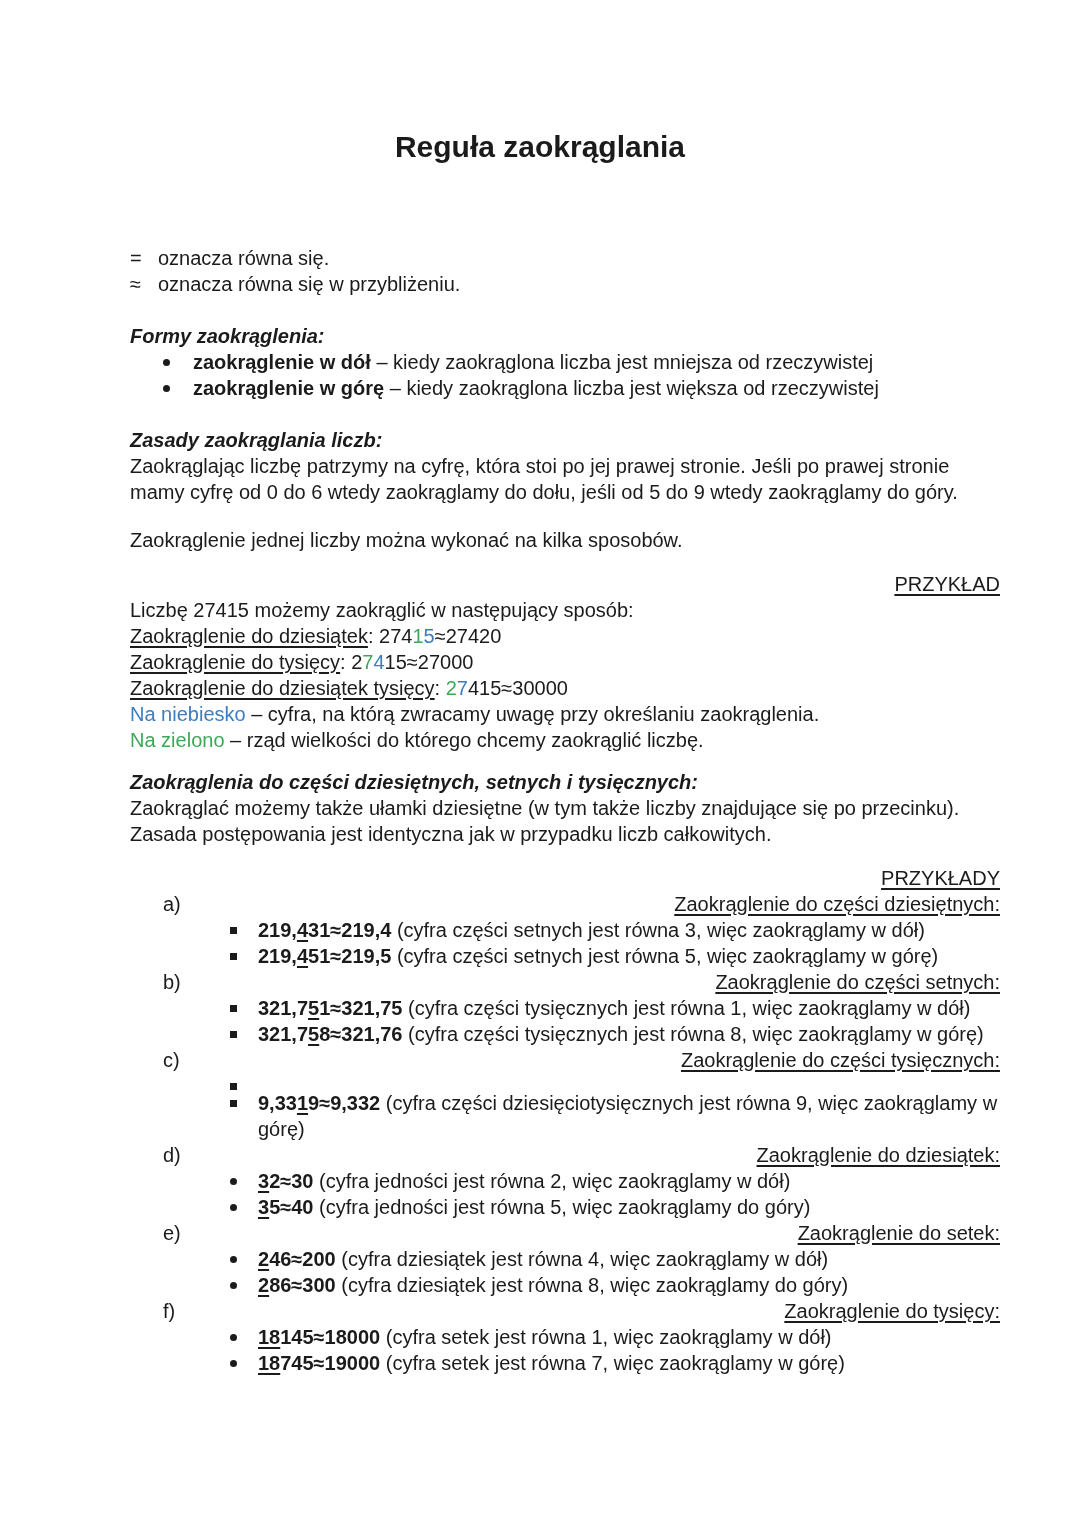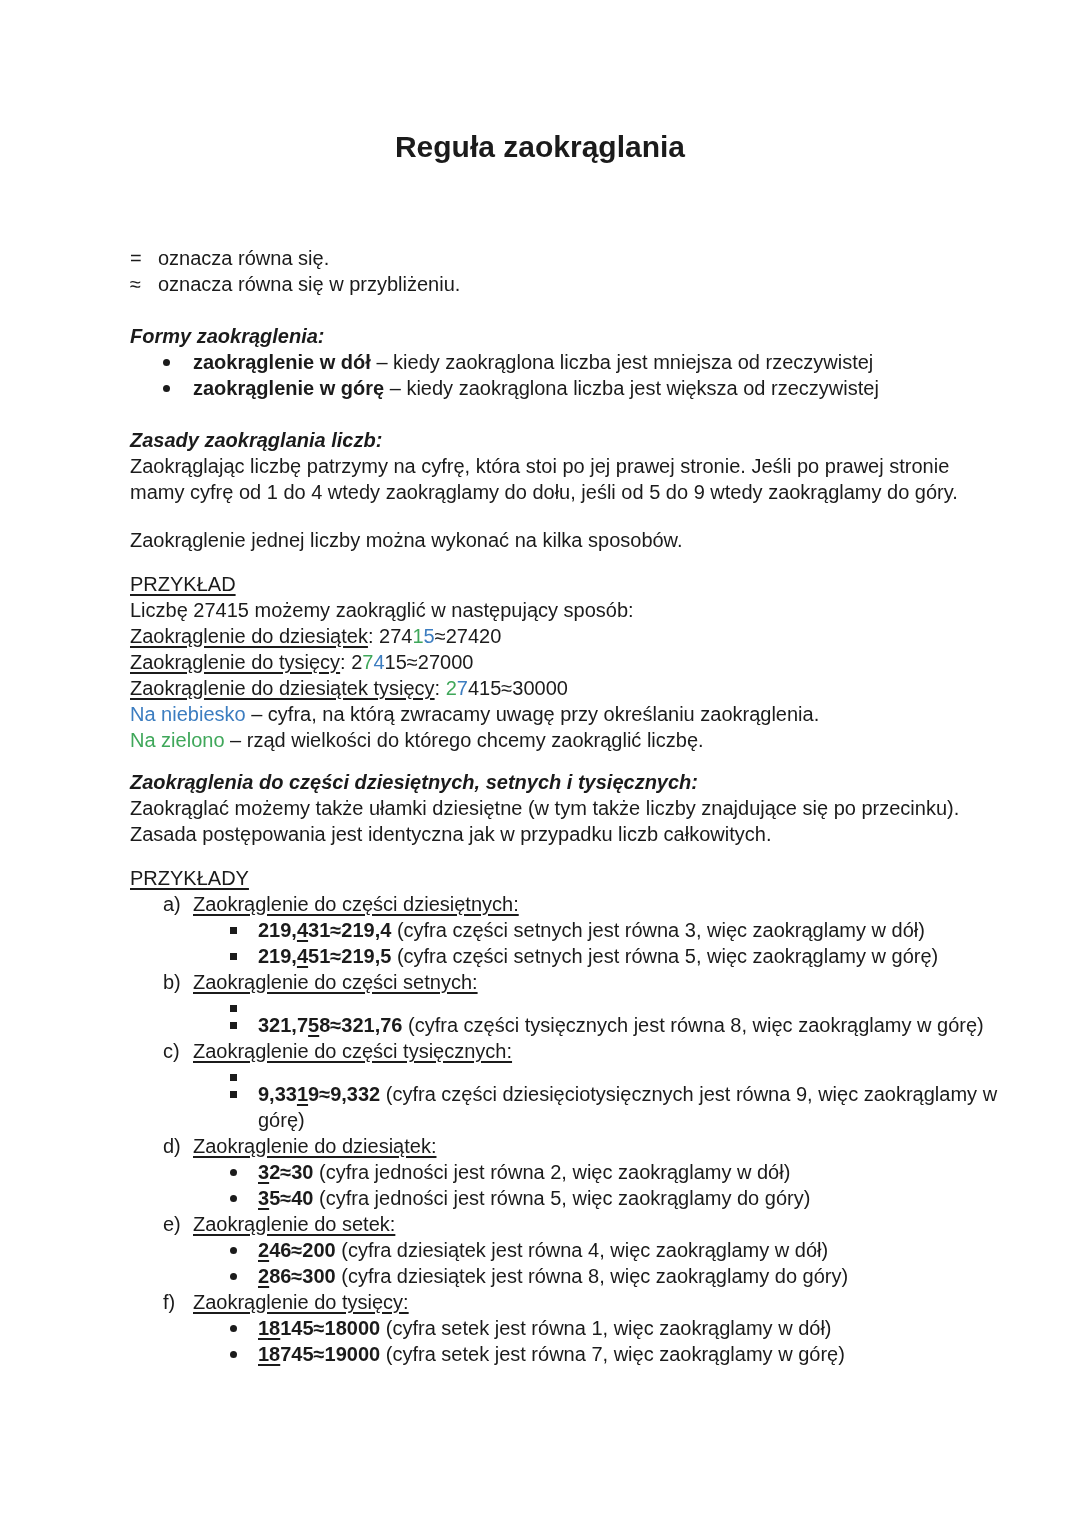--- a/index.html
+++ b/index.html
@@ -17,21 +17,21 @@
   }
   .title {
     font-size:30px; line-height:34px; font-weight:700;
     text-align:center;
     margin:0 -80px 81px -130px;
   }
   p { margin:0; }
   .hbi { font-weight:700; font-style:italic; }
   .it { }
   .bd { font-weight:700; }
-  .ul { text-decoration:underline; text-decoration-thickness:2px; text-underline-offset:3px; }
+  .ul { text-decoration:underline; text-decoration-thickness:2px; text-underline-offset:3px;text-align:right; }
   u  { text-decoration:underline; text-decoration-thickness:2px; text-underline-offset:3px; }
   .green { color:var(--green,#3fa75a); }
   .blue  { color:var(--blue,#3c7dc0); }
 
   .row { display:flex; align-items:flex-start; }
   .legend-sym { width:28px; flex:none; }
 
   .lvl2 { padding-left:33px; }
   .lvl2 .mark-cell, .lvl2 .letter-cell { width:30px; flex:none; }
   .lvl3 { padding-left:100px; }
@@ -83,21 +83,21 @@
           <i class="dot-round"></i>
         </span>
       <p class="txt"><span class="bd">zaokrąglenie w górę</span><span> – kiedy zaokrąglona liczba jest większa od rzeczywistej</span></p>
     </div>
   </div>
 
   <div class="gap26"></div>
 
   <div>
     <p class="hbi">Zasady zaokrąglania liczb:</p>
-    <p><span class="it">Zaokrąglając liczbę</span><span> patrzymy na </span><span class="it">cyfrę, która stoi po jej prawej stronie</span><span>. Jeśli po prawej stronie mamy cyfrę </span><span class="it">od 1 do 4 wtedy zaokrąglamy do dołu</span><span>, jeśli </span><span class="it">od 5 do 9 wtedy zaokrąglamy do góry</span><span>.</span></p>
+    <p><span class="it">Zaokrąglając liczbę</span><span> patrzymy na </span><span class="it">cyfrę, która stoi po jej prawej stronie</span><span>. Jeśli po prawej stronie mamy cyfrę </span><span class="it">od 0 do 6 wtedy zaokrąglamy do dołu</span><span>, jeśli </span><span class="it">od 5 do 9 wtedy zaokrąglamy do góry</span><span>.</span></p>
   </div>
 
   <div class="gap22"></div>
 
   <p>Zaokrąglenie jednej liczby można wykonać na kilka sposobów.</p>
 
   <div class="gap18"></div>
 
   <div>
     <p class="ul">PRZYKŁAD</p>
@@ -139,20 +139,21 @@
     </div>
 
     <div class="row lvl2">
       <span class="letter-cell">b)</span>
       <p class="txt ul">Zaokrąglenie do części setnych:</p>
     </div>
     <div class="row lvl3">
       <span class="mark-cell">
           <i class="dot-square"></i>
         </span>
+      <p class="txt"><span class="bd">321,7</span><u class="bd">5</u><span class="bd">1≈321,75</span><span> (cyfra części tysięcznych jest równa 1, więc zaokrąglamy w dół)</span></p>
     </div>
     <div class="row lvl3">
       <span class="mark-cell">
           <i class="dot-square"></i>
         </span>
       <p class="txt"><span class="bd">321,7</span><u class="bd">5</u><span class="bd">8≈321,76</span><span> (cyfra części tysięcznych jest równa 8, więc zaokrąglamy w górę)</span></p>
     </div>
 
     <div class="row lvl2">
       <span class="letter-cell">c)</span>

